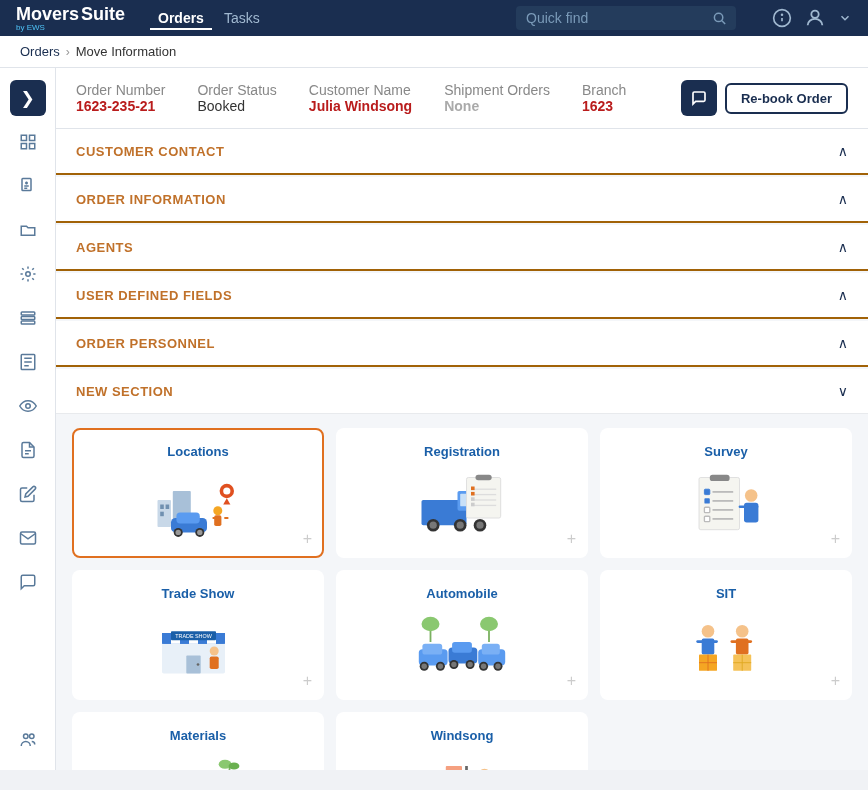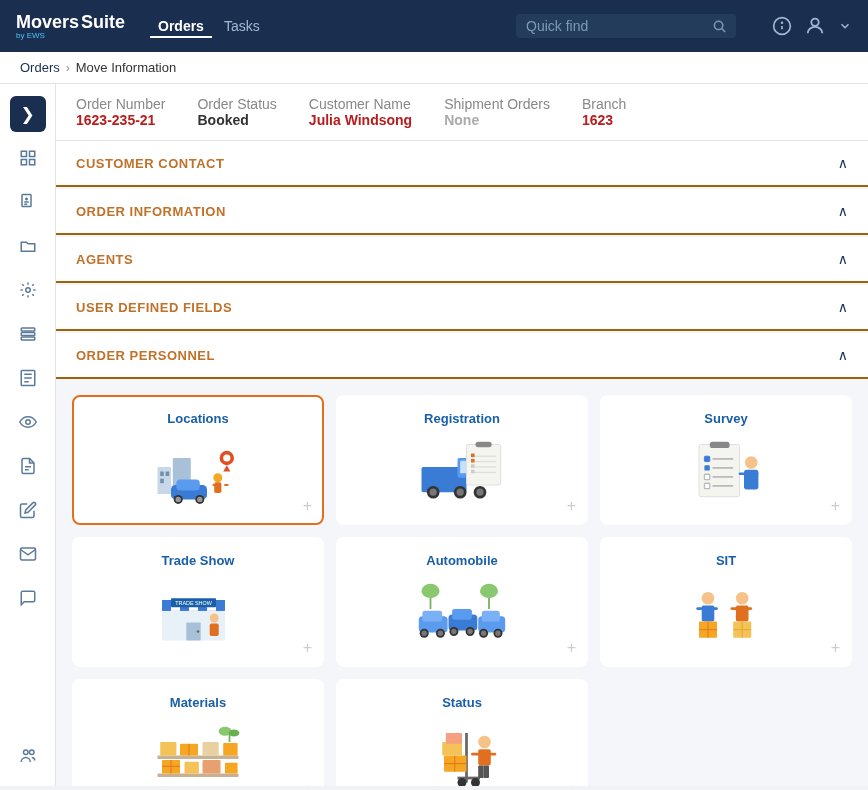--- a/index.html
+++ b/index.html
@@ -1,21 +1,21 @@
 <!DOCTYPE html>
 <html><head>
   <meta charset="utf-8">
   <style>
     * { box-sizing: border-box; margin: 0; padding: 0; }
     body { font-family: 'Segoe UI', Arial, sans-serif; background: #f0f2f5; width: 868px; min-height: 790px; overflow-x: hidden; }
 
     
     .top-nav {
       background: #1a2e50;
-      height: 52px;
+      height: 36px;
       display: flex;
       align-items: center;
       padding: 0 16px;
       gap: 24px;
     }
     .nav-link {
       color: #a0b8d0;
       font-size: 14px;
       cursor: pointer;
       padding: 4px 8px;
@@ -107,21 +107,21 @@
     .order-header {
       background: white;
       padding: 12px 20px;
       display: flex;
       align-items: center;
       gap: 32px;
       border-bottom: 1px solid #e0e4ea;
     }
     .order-field label { font-size: 14px; color: #888; display: block; }
     .order-field .value { font-size: 14px; color: #b91c1c; font-weight: 600; }
-    .order-field .value.status { color: #333; font-weight: 700; }
+    .order-field .value.status { color: #333; font-weight: 400; }
     .order-field .value.dim { color: #aaa; }
     .header-actions { margin-left: auto; display: flex; gap: 8px; align-items: center; }
     .btn-icon {
       background: #1a2e50;
       border: none;
       border-radius: 6px;
       width: 36px;
       height: 36px;
       display: flex;
       align-items: center;
@@ -381,20 +381,28 @@
         <div class="value">Julia Windsong</div>
       </div>
       <div class="order-field">
         <label>Shipment Orders</label>
         <div class="value dim">None</div>
       </div>
       <div class="order-field">
         <label>Branch</label>
         <div class="value">1623</div>
       </div>
+      <div class="header-actions">
+        <button class="btn-icon">
+          <svg width="16" height="16" viewBox="0 0 24 24" fill="none" stroke="white" stroke-width="2.5">
+            <path d="M21 15a2 2 0 0 1-2 2H7l-4 4V5a2 2 0 0 1 2-2h14a2 2 0 0 1 2 2z"></path>
+          </svg>
+        </button>
+        <button class="btn-rebook">Re-book Order</button>
+      </div>
     </div>
 
     <div>
       <div class="section-bar">
         <span class="section-title">CUSTOMER CONTACT</span>
         <span class="chevron">∧</span>
       </div>
       <div class="section-bar">
         <span class="section-title">ORDER INFORMATION</span>
         <span class="chevron">∧</span>
@@ -403,20 +411,24 @@
         <span class="section-title">AGENTS</span>
         <span class="chevron">∧</span>
       </div>
       <div class="section-bar">
         <span class="section-title">USER DEFINED FIELDS</span>
         <span class="chevron">∧</span>
       </div>
       <div class="section-bar">
         <span class="section-title">ORDER PERSONNEL</span>
         <span class="chevron">∧</span>
+      </div>
+      <div class="new-section-bar">
+        <span class="section-title">NEW SECTION</span>
+        <span class="chevron">∨</span>
       </div>
     </div>
 
     <div class="cards-grid">
 
       <div class="service-card selected">
         <span class="card-title">Locations</span>
         <div class="card-illustration">
           <svg class="card-svg" viewBox="0 0 100 70">
 
@@ -615,21 +627,21 @@
 
             <line x1="85" y1="5" x2="85" y2="20" stroke="#7ab060" stroke-width="2"></line>
             <ellipse cx="80" cy="8" rx="7" ry="5" fill="#8ac870"></ellipse>
             <ellipse cx="90" cy="10" rx="6" ry="4" fill="#6ab050"></ellipse>
           </svg>
         </div>
         <span class="card-plus">+</span>
       </div>
 
       <div class="service-card">
-        <span class="card-title">Status</span>
+        <span class="card-title">Windsong</span>
         <div class="card-illustration">
           <svg class="card-svg" viewBox="0 0 100 70">
 
             <line x1="55" y1="10" x2="55" y2="65" stroke="#666" stroke-width="3"></line>
             <line x1="45" y1="60" x2="70" y2="60" stroke="#666" stroke-width="3"></line>
             <circle cx="50" cy="65" r="5" fill="#333"></circle>
             <circle cx="65" cy="65" r="5" fill="#333"></circle>
 
             <rect x="30" y="35" width="25" height="18" rx="1" fill="#f5a623"></rect>
             <line x1="42" y1="35" x2="42" y2="53" stroke="#e07020" stroke-width="1"></line>

